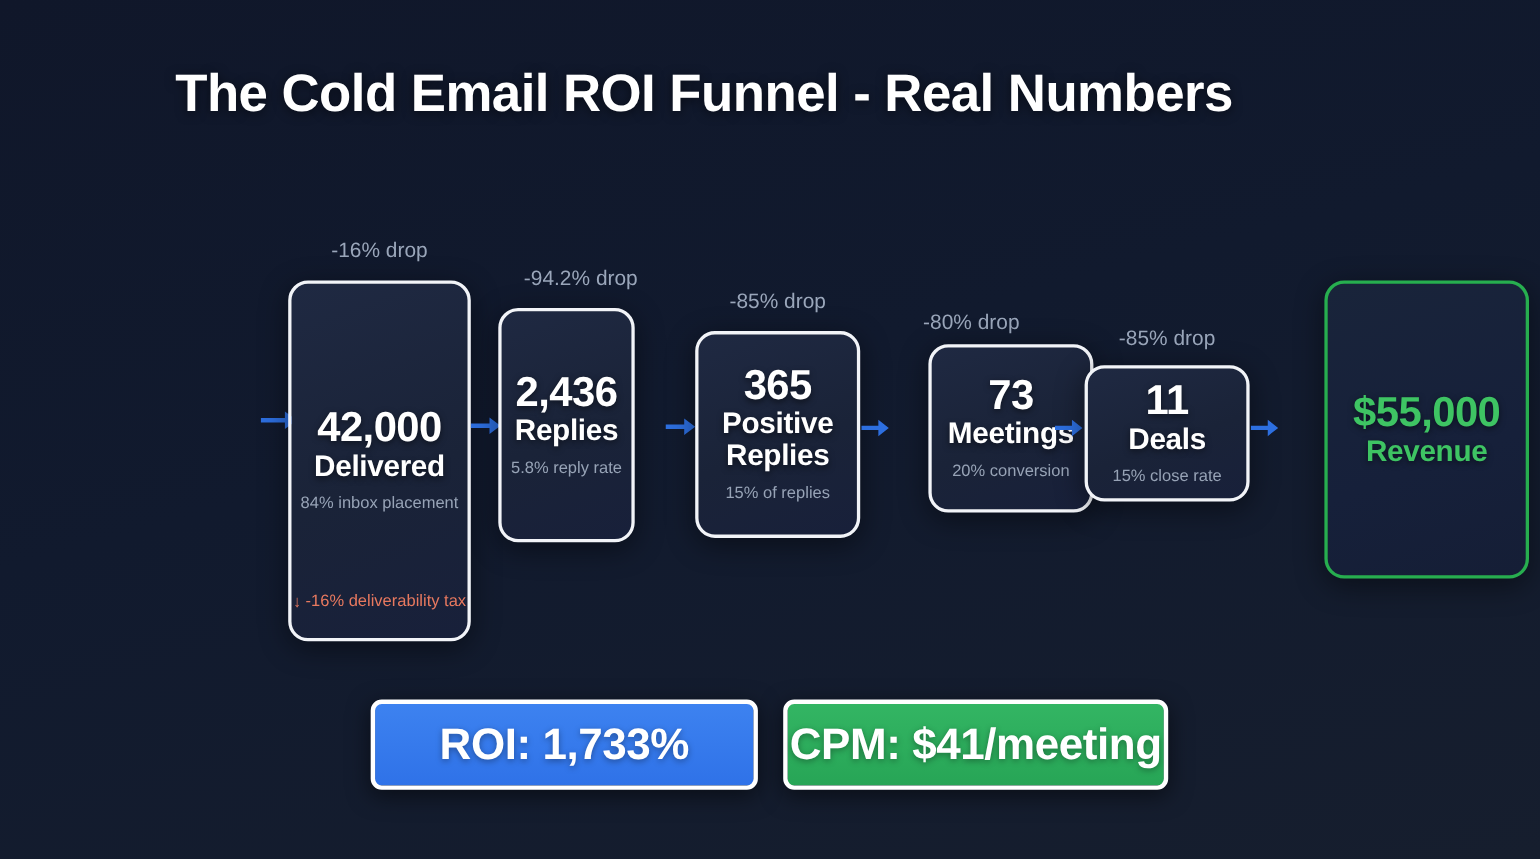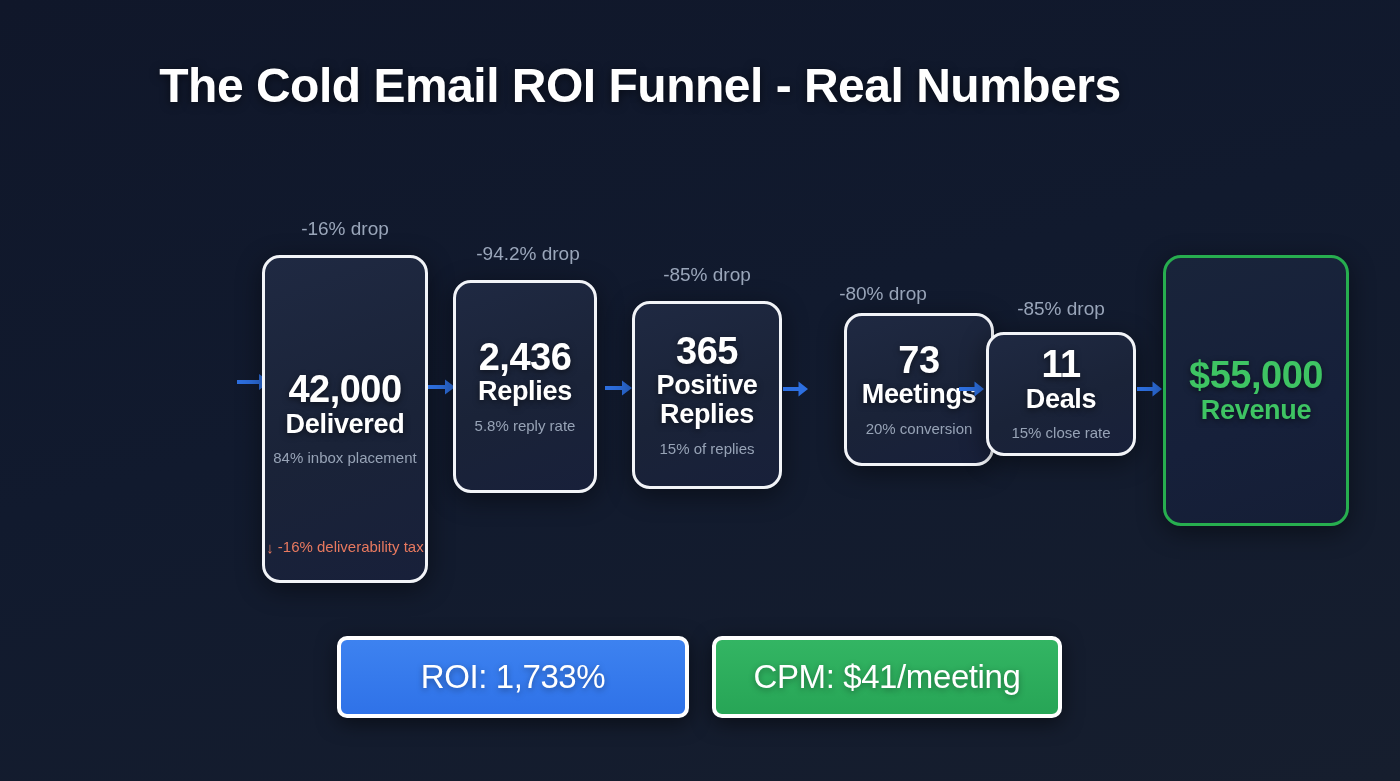--- a/index.html
+++ b/index.html
@@ -46,20 +46,21 @@
     align-items: center;
     justify-content: center;
     text-align: center;
     padding: 6px 8px;
   }
 
   .card.accent-green {
     border-color: #27ae4f;
     background: linear-gradient(160deg, #19243a 0%, #16203a 60%, #151e36 100%);
     box-shadow: 0 6px 26px rgba(0,0,0,0.45);
+    margin-left: 41px;
   }
 
   .card-icon {
     display: block;
     margin-bottom: 10px;
     line-height: 0;
   }
 
   .card-value {
     font-size: 38px;
@@ -125,22 +126,22 @@
   .badge {
     position: absolute;
     border-radius: 10px;
     border: 4px solid #ffffff;
     display: flex;
     align-items: center;
     justify-content: center;
     box-shadow: 0 5px 20px rgba(0,0,0,0.5);
   }
   .badge-text {
-    font-size: 33px;
-    font-weight: normal;
+    font-size: 40px;
+    font-weight: bold;
     color: #ffffff;
     letter-spacing: -0.4px;
     white-space: nowrap;
     text-shadow: 0 2px 6px rgba(0,0,0,0.35);
     text-align: right;
   }
   #badge-roi { background: linear-gradient(180deg, #3d82f0 0%, #2f72e8 100%); }
   #badge-cpm { background: linear-gradient(180deg, #33b563 0%, #27a556 100%); }
 </style>
 </head>
@@ -168,21 +169,21 @@
     <div class="card-label">Delivered</div>
     <div class="card-sub">84% inbox placement</div>
   </div>
 
   <div class="arrow" style="left:428px; top:377px;">
     <svg width="28" height="20" viewBox="0 0 28 20">
       <path d="M0 8 H17 V2.5 L27 10 L17 17.5 V12 H0 Z" fill="#2d6fe0"></path>
     </svg>
   </div>
 
-  <div class="card" id="card-replies" style="left:453px; top:280px; width:144px; height:213px;text-align:right;">
+  <div class="card" id="card-replies" style="left:453px; top:280px; width:124px; height:213px;text-align:right;">
     <div class="card-value">2,436</div>
     <div class="card-label">Replies</div>
     <div class="card-sub">5.8% reply rate</div>
   </div>
 
   <div class="arrow" style="left:605px; top:378px;">
     <svg width="28" height="20" viewBox="0 0 28 20">
       <path d="M0 8 H17 V2.5 L27 10 L17 17.5 V12 H0 Z" fill="#2d6fe0"></path>
     </svg>
   </div>

